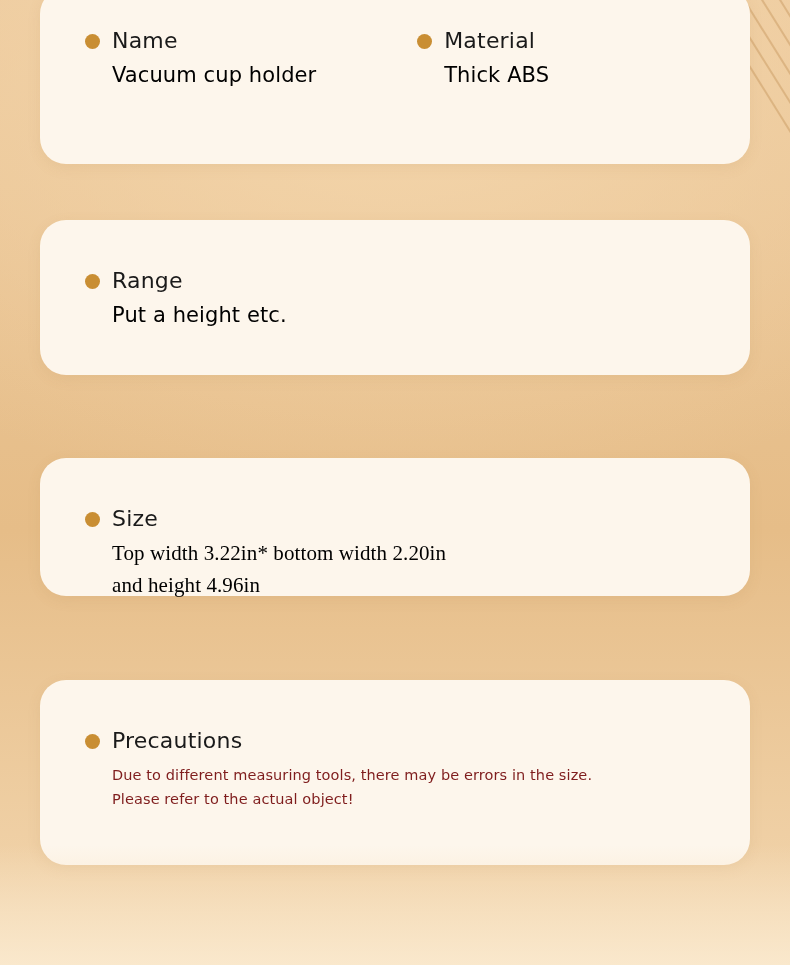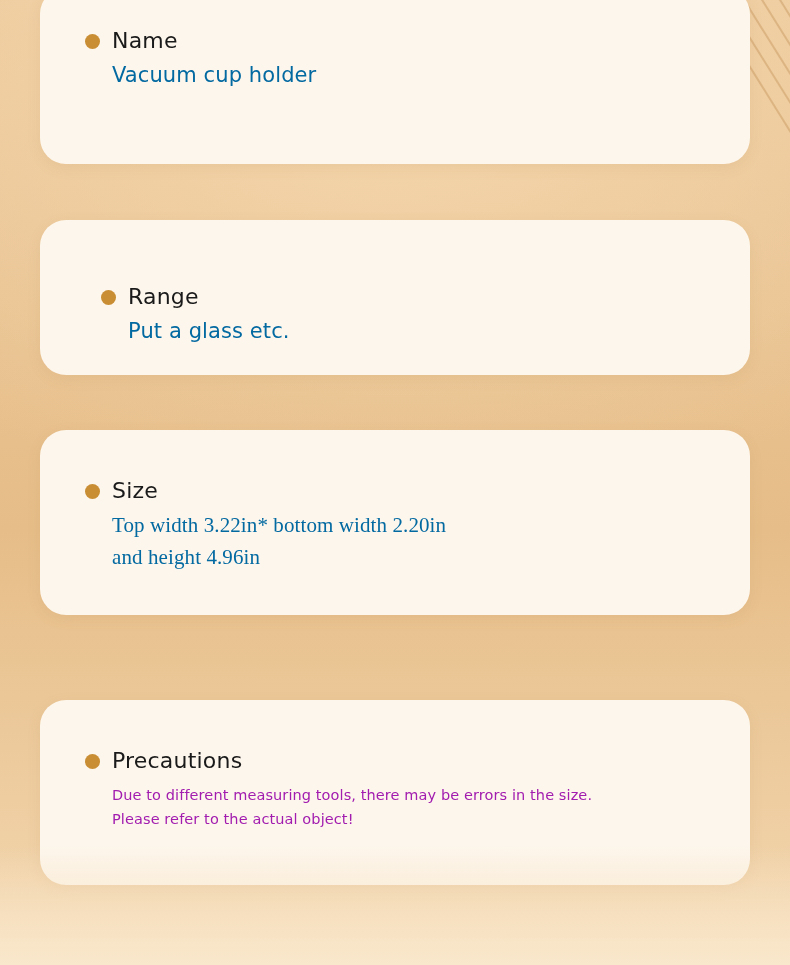--- a/index.html
+++ b/index.html
@@ -68,23 +68,23 @@
   .card {
     background: #fdf6ec;
     border-radius: 26px;
     box-shadow: 0 4px 14px rgba(170,120,60,0.10);
     box-sizing: border-box;
     position: absolute;
     left: 40px;
     width: 710px;
   }
   #card-1 { top: -12px; height: 176px; padding: 40px 0 0 0; }
-  #card-2 { top: 220px; height: 155px; padding: 16px; }
-  #card-3 { top: 430px; height: 185px; }
-  #card-4 { top: 700px; height: 185px; }
+  #card-2 { top: 220px; height: 155px; padding: 0; }
+  #card-3 { top: 458px; height: 138px; }
+  #card-4 { top: 680px; height: 185px; }
 
   .row {
     display: flex;
   }
   .col {
     box-sizing: border-box;
   }
   .col-left { width: 52%; padding-left: 45px; }
   .col-right { width: 48%; padding-left: 0px; }
 
@@ -102,29 +102,29 @@
     flex: 0 0 auto;
   }
   .label {
     font-size: 22px;
     color: #1a1a1a;
     letter-spacing: 0.2px;
     line-height: 1.2;
   }
   .value {
     font-size: 21px;
-    color: #0369a1;
+    color: #000000;
     line-height: 1.5;
     margin-top: 6px;
     padding-left: 27px;
     letter-spacing: 0.1px;
   }
   .note {
     font-size: 14.5px;
-    color: #a21caf;
+    color: #7f1d1d;
     line-height: 1.65;
     padding-left: 27px;
     margin-top: 10px;
     letter-spacing: 0.1px;
   }
   #card-1 .col-right { padding-left: 8px; }
   #card-2 .col-right { padding-left: 8px; }
   #card-2 .row { padding-top: 48px; }
   #card-3 .block { padding-top: 48px; padding-left: 45px; }
   #card-4 .block { padding-top: 48px; padding-left: 45px; }
@@ -146,31 +146,38 @@
 
     <div class="card" id="card-1">
       <div class="row">
         <div class="col col-left">
           <div class="field-head">
             <span class="dot"></span>
             <span class="label">Name</span>
           </div>
           <div class="value">Vacuum cup holder</div>
         </div>
+        <div class="col col-right">
+          <div class="field-head">
+            <span class="dot"></span>
+            <span class="label">Material</span>
+          </div>
+          <div class="value">Thick ABS</div>
+        </div>
       </div>
     </div>
 
     <div class="card" id="card-2">
       <div class="row">
         <div class="col col-left">
           <div class="field-head">
             <span class="dot"></span>
             <span class="label">Range</span>
           </div>
-          <div class="value">Put a glass etc.</div>
+          <div class="value">Put a height etc.</div>
         </div>
       </div>
     </div>
 
     <div class="card" id="card-3">
       <div class="block">
         <div class="field-head">
           <span class="dot"></span>
           <span class="label">Size</span>
         </div>

